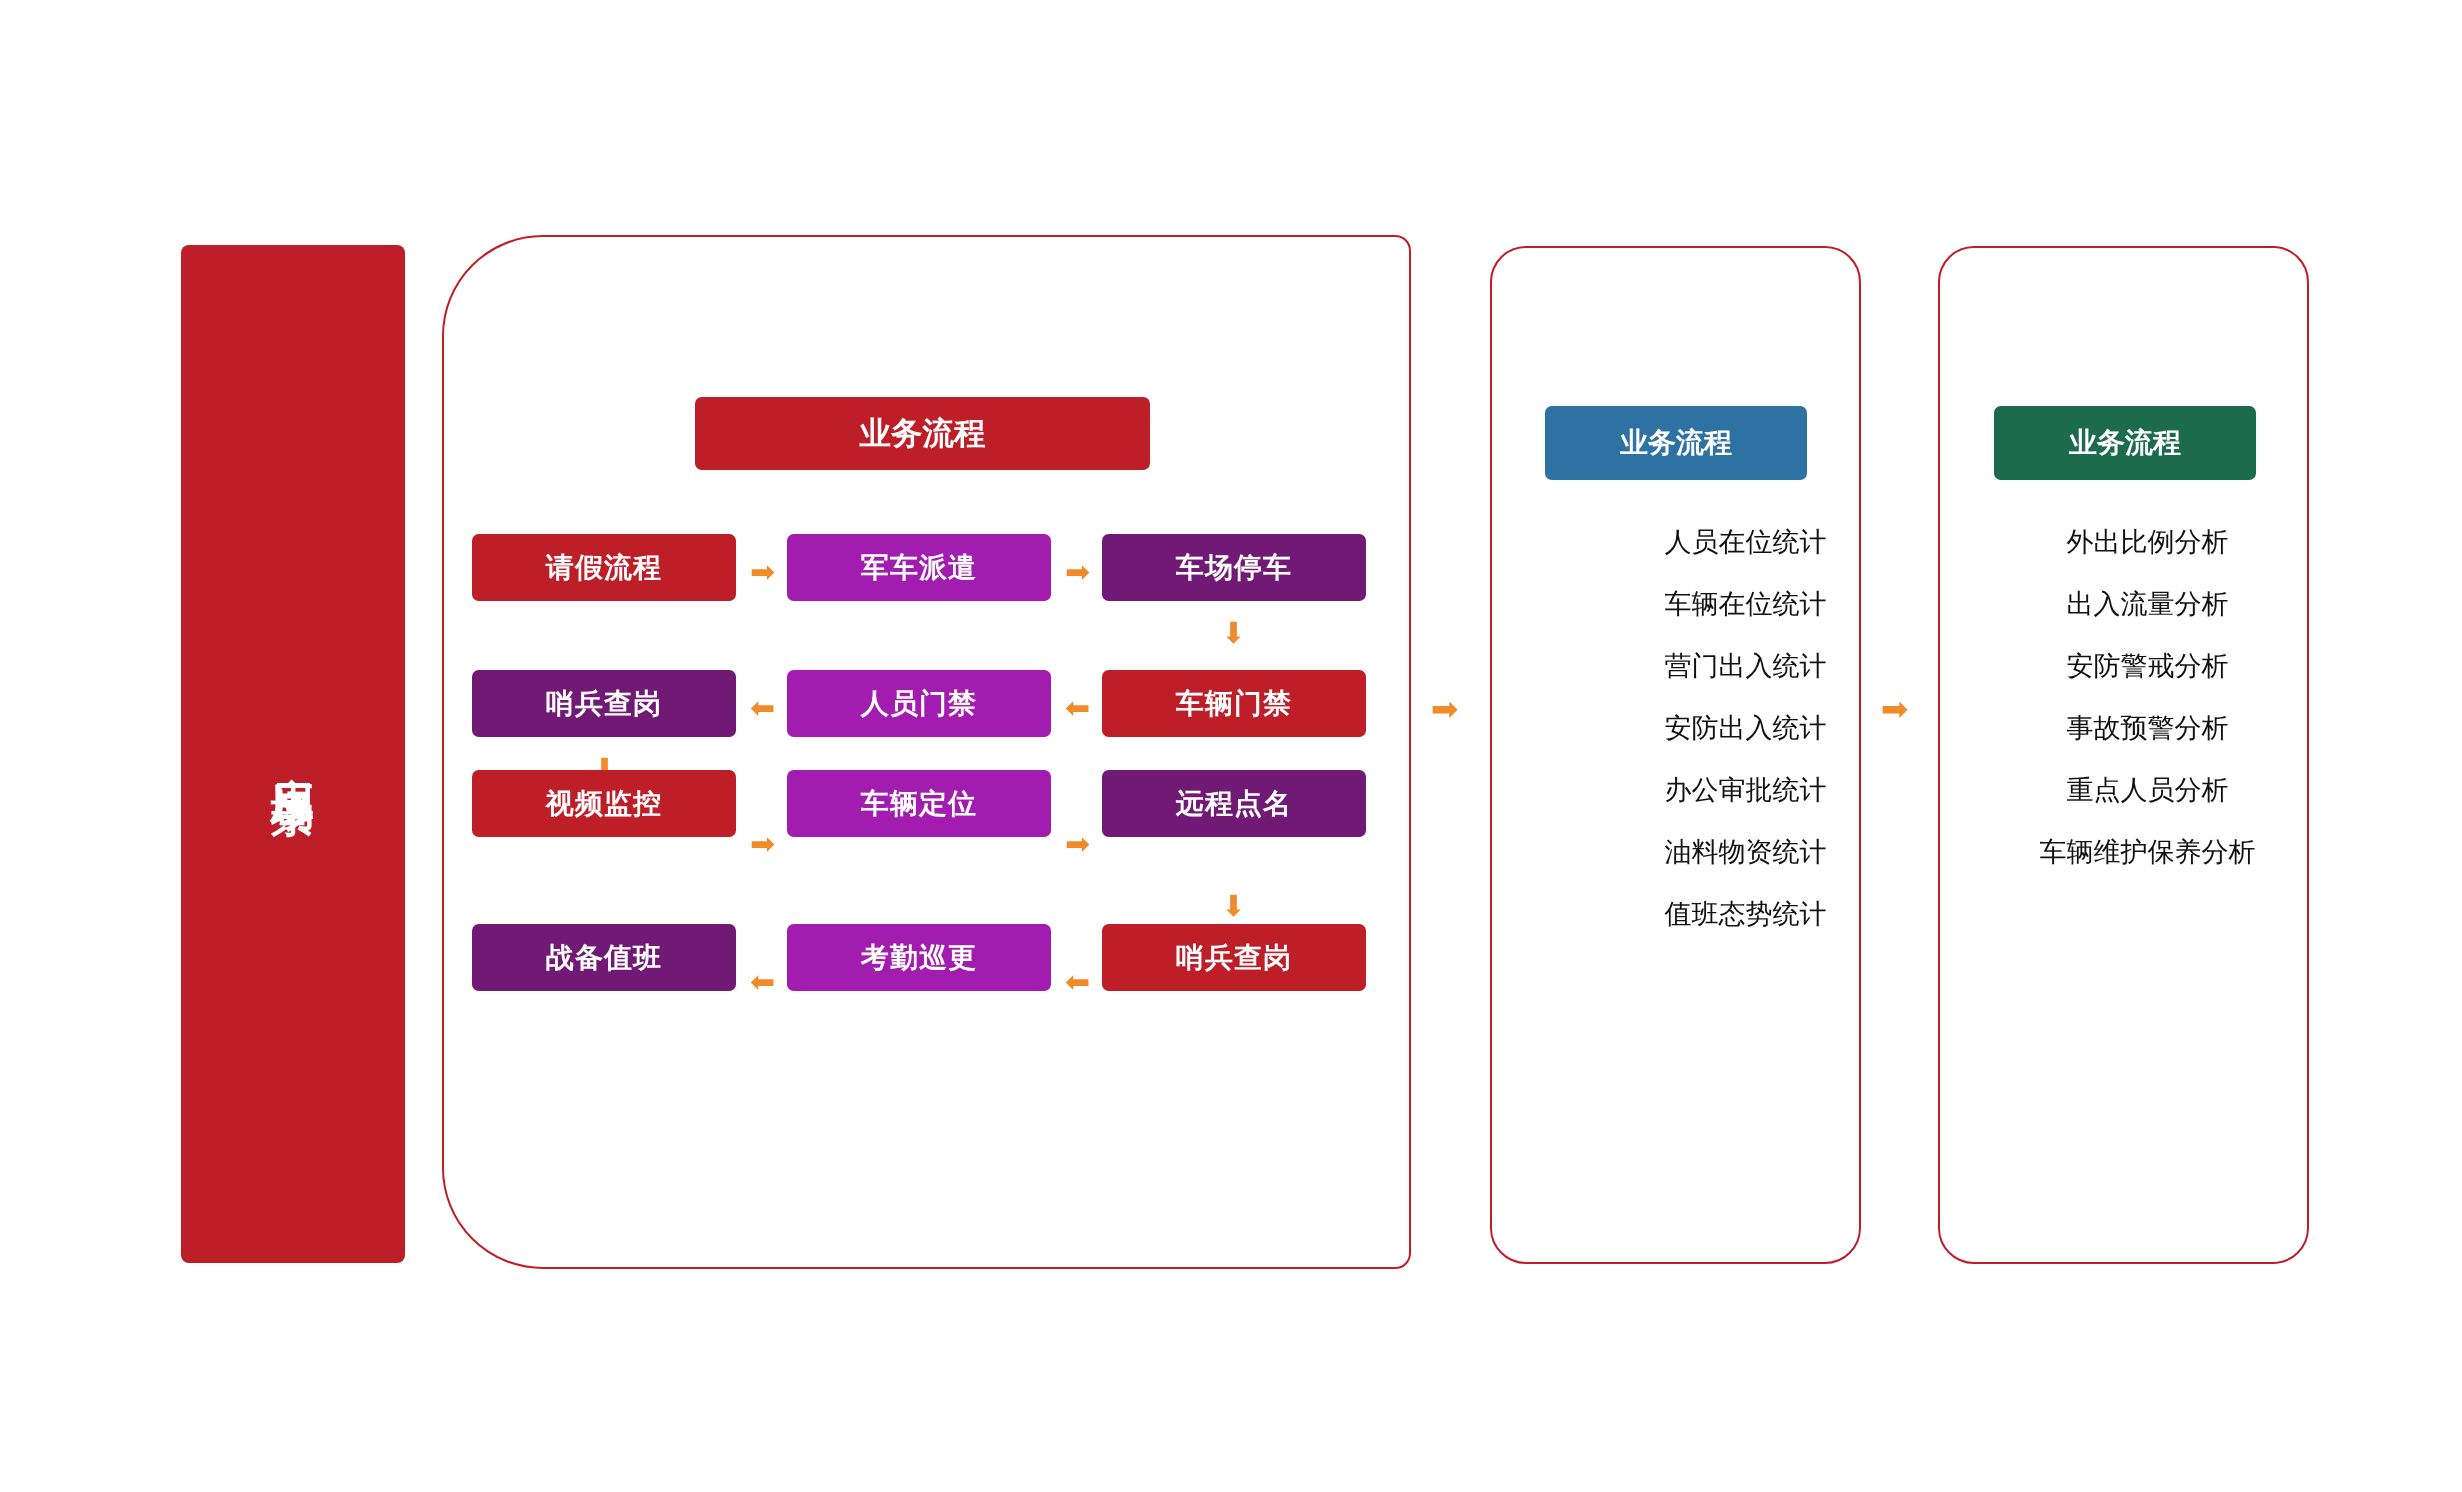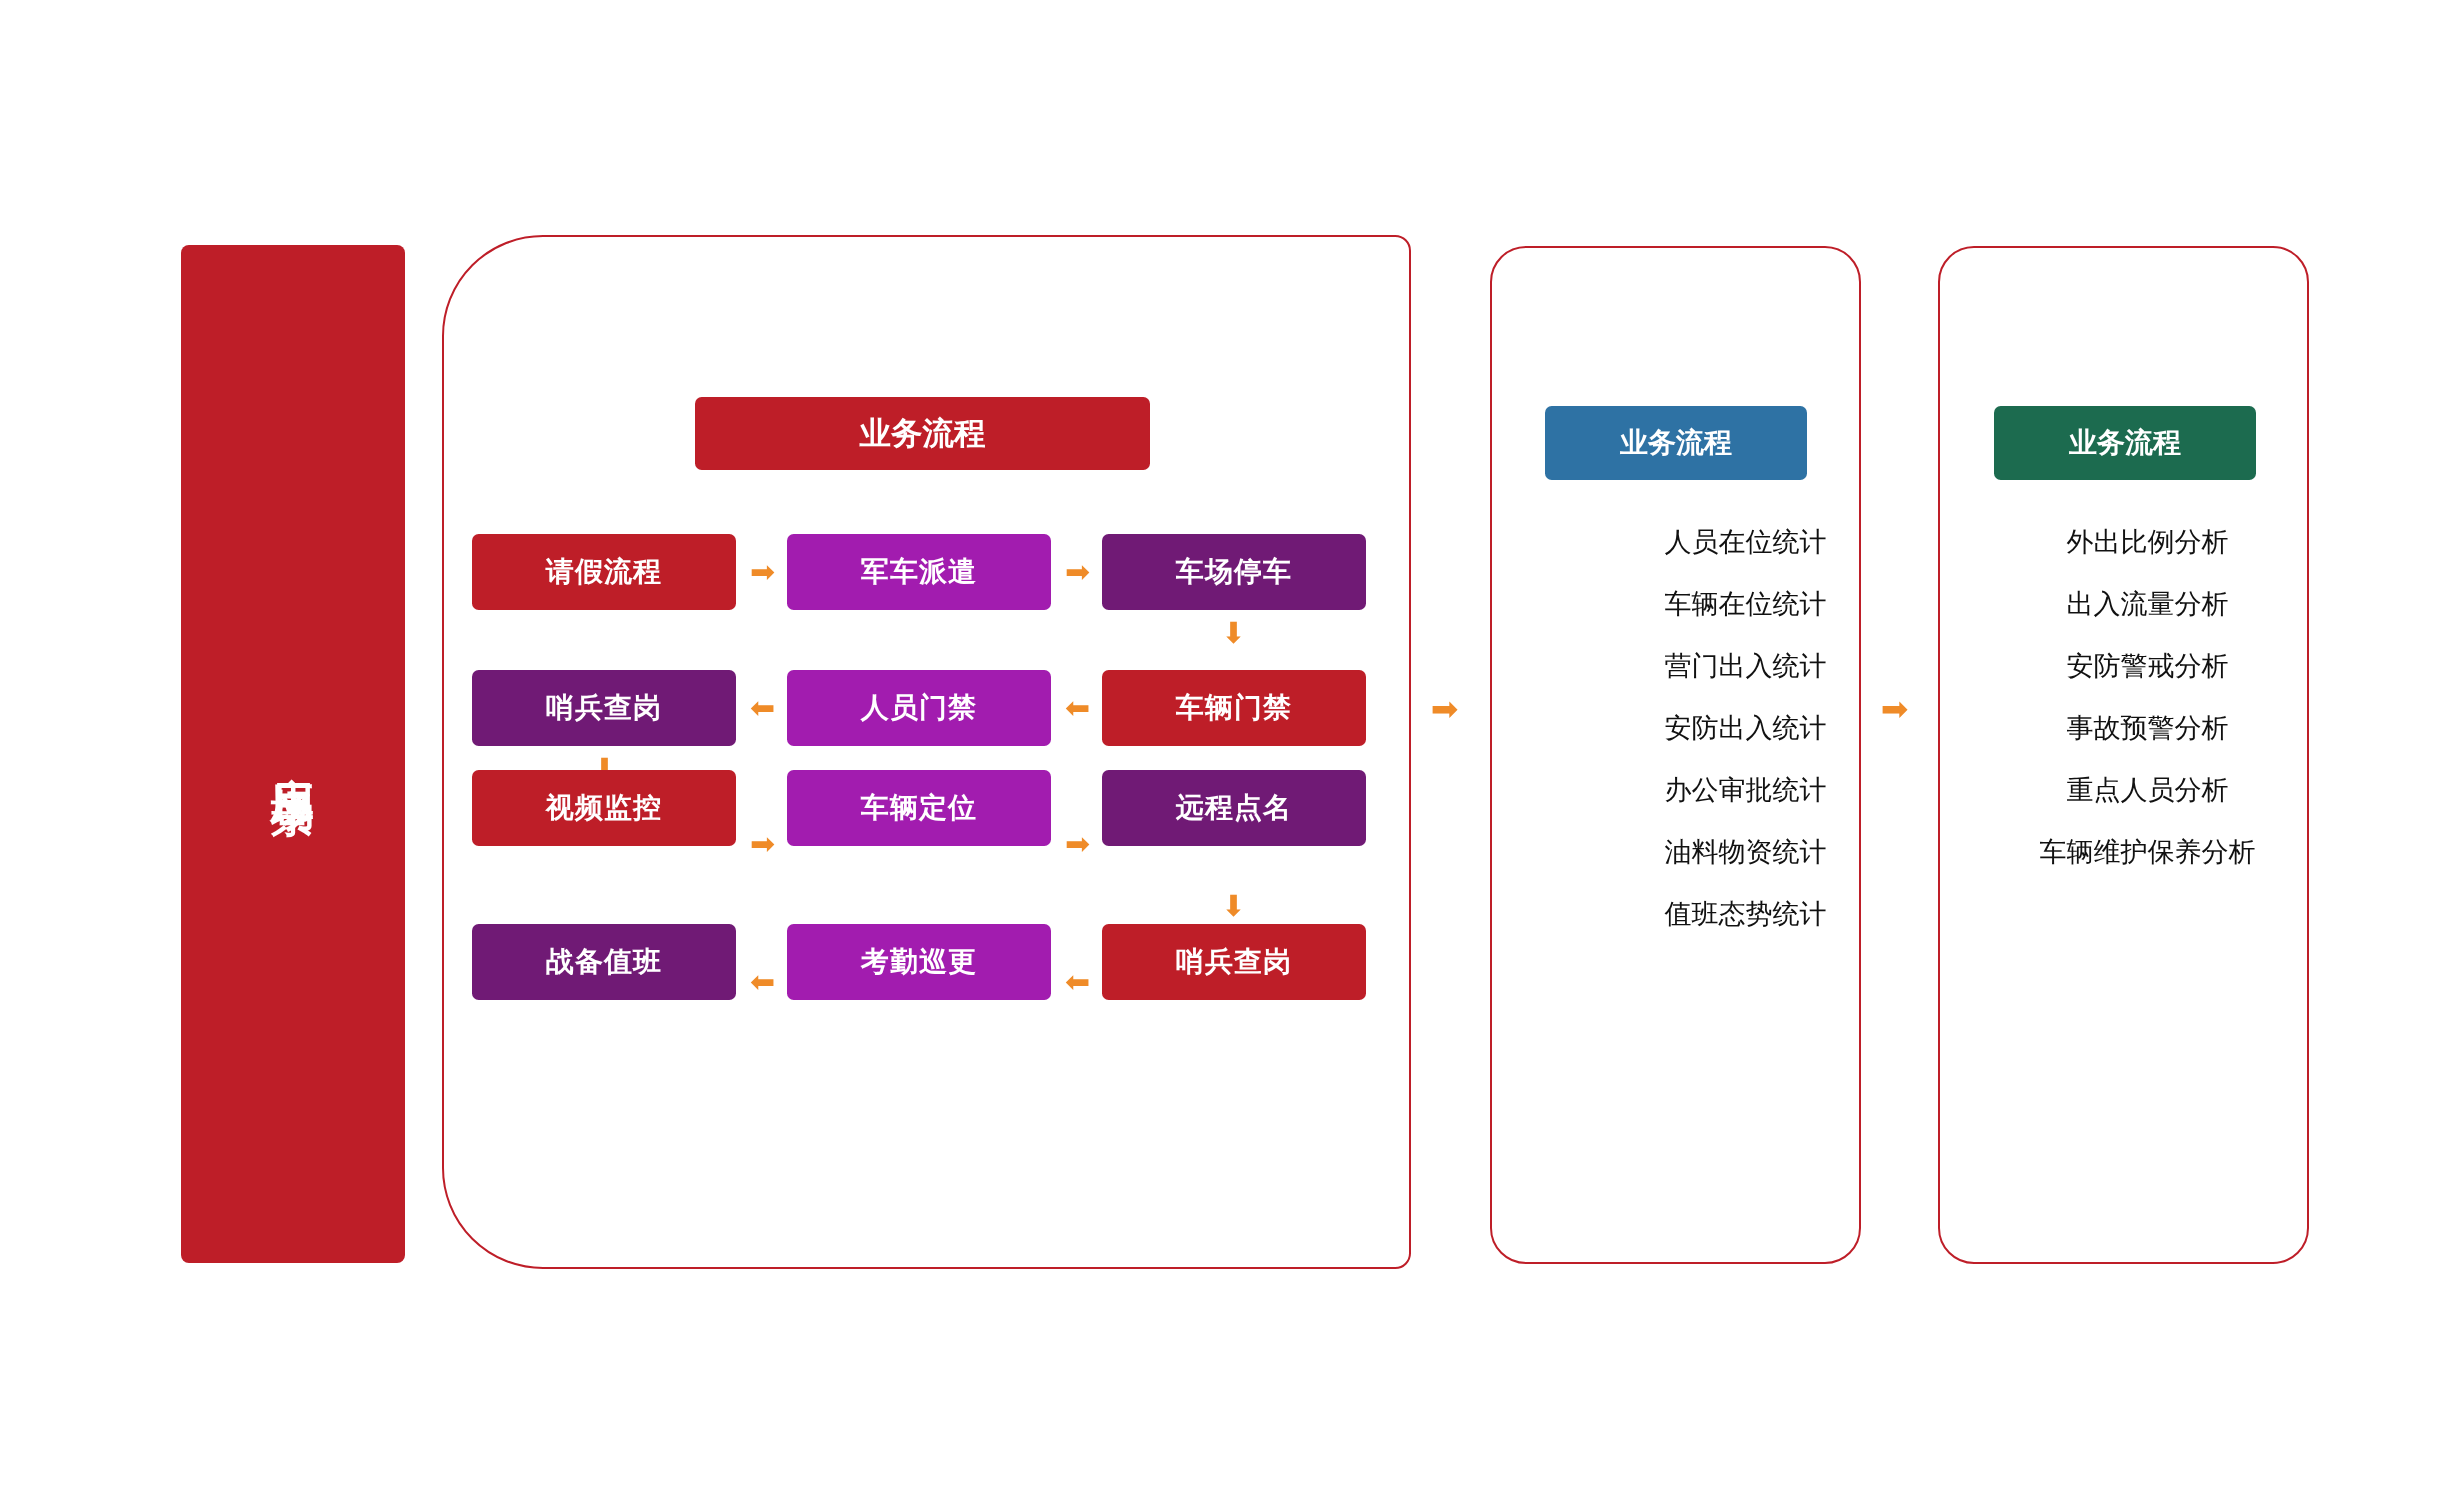--- a/index.html
+++ b/index.html
@@ -103,21 +103,21 @@
     top: 394px;
     width: 262px;
     height: 74px;
     font-size: 28px;
   }
 
   
   .flow-box {
     position: absolute;
     width: 264px;
-    height: 76px;
+    height: 67px;
     display: flex;
     align-items: center;
     justify-content: center;
     color: #ffffff;
     font-size: 28px;
     font-weight: bold;
     border-radius: 6.7px;
     box-sizing: border-box;
     letter-spacing: 1.1px;
   }

